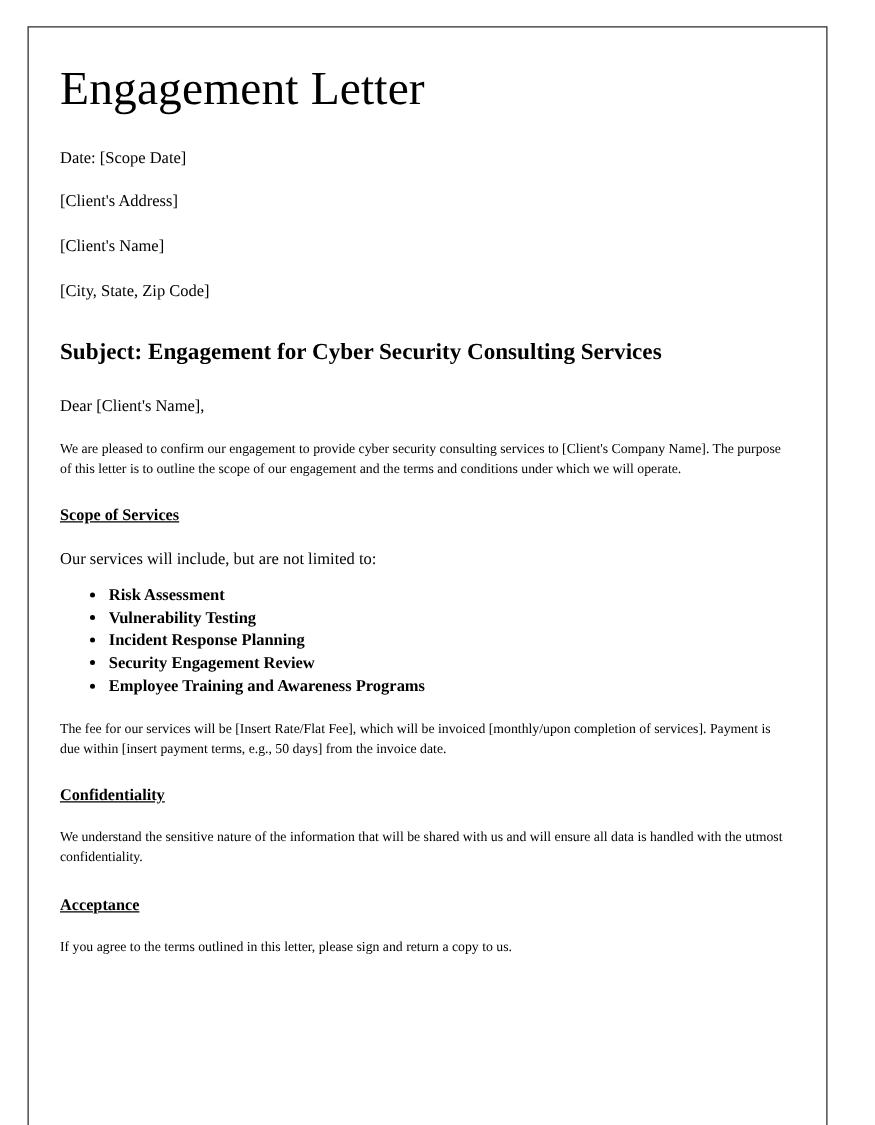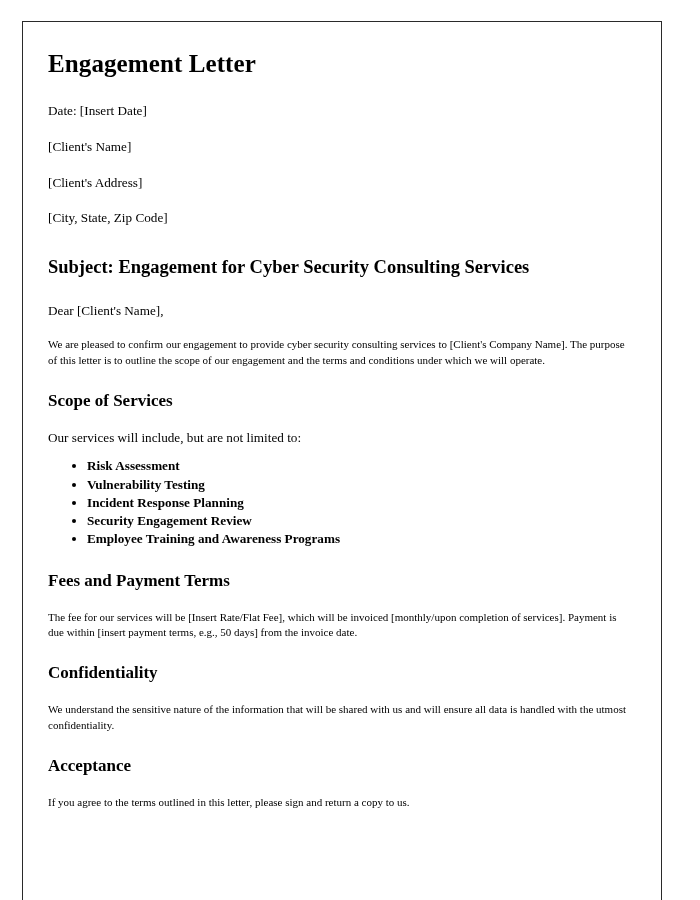--- a/index.html
+++ b/index.html
@@ -28,22 +28,22 @@
   }
 
   .page-body {
     position: absolute;
     left: 25px;               
     top: 22px;
     width: 585px;             
   }
 
   .doc-title {
-    font-size: 25px;
-    font-weight: bold;
+    font-size: 38px;
+    font-weight: normal;
     line-height: 1.12;
     margin: 6px 0 0 0;
     letter-spacing: 0.1px;
   }
 
   .meta-line {
     font-size: 13.2px;
     line-height: 1.35;
     margin: 0;
   }
@@ -65,24 +65,25 @@
   }
 
   .body-para {
     font-size: 11px;
     line-height: 1.43;
     margin: 18px 0 0 0;
     text-align: left;
   }
 
   .section-heading {
-    font-size: 17px;
+    font-size: 13px;
     font-weight: bold;
     line-height: 1.3;
     margin: 21px 0 0 0;
+    text-decoration: underline;
   }
 
   .lead-in {
     font-size: 13.2px;
     line-height: 1.4;
     margin: 17px 0 0 0;
     font-family: Liberation Serif, serif;
   }
 
   .bullet-list {
@@ -106,25 +107,25 @@
   }
 </style>
 </head>
 <body>
 
 <div class="page-sheet">
   <div class="page-body">
 
     <h1 class="doc-title">Engagement Letter</h1>
 
-    <p class="meta-line first">Date: [Insert Date]</p>
+    <p class="meta-line first">Date: [Scope Date]</p>
+
+    <p class="meta-line rest">[Client's Address]</p>
 
     <p class="meta-line rest">[Client's Name]</p>
-
-    <p class="meta-line rest">[Client's Address]</p>
 
     <p class="meta-line rest">[City, State, Zip Code]</p>
 
     <h2 class="subject-heading">Subject: Engagement for Cyber Security Consulting Services</h2>
 
     <p class="salutation">Dear [Client's Name],</p>
 
     <p class="body-para">We are pleased to confirm our engagement to provide cyber security consulting services to [Client's Company Name]. The purpose of this letter is to outline the scope of our engagement and the terms and conditions under which we will operate.</p>
 
     <h3 class="section-heading">Scope of Services</h3>
@@ -132,21 +133,20 @@
     <p class="lead-in">Our services will include, but are not limited to:</p>
 
     <ul class="bullet-list">
       <li>Risk Assessment</li>
       <li>Vulnerability Testing</li>
       <li>Incident Response Planning</li>
       <li>Security Engagement Review</li>
       <li>Employee Training and Awareness Programs</li>
     </ul>
 
-    <h3 class="section-heading">Fees and Payment Terms</h3>
 
     <p class="body-para">The fee for our services will be [Insert Rate/Flat Fee], which will be invoiced [monthly/upon completion of services]. Payment is due within [insert payment terms, e.g., 50 days] from the invoice date.</p>
 
     <h3 class="section-heading">Confidentiality</h3>
 
     <p class="body-para">We understand the sensitive nature of the information that will be shared with us and will ensure all data is handled with the utmost confidentiality.</p>
 
     <h3 class="section-heading">Acceptance</h3>
 
     <p class="body-para">If you agree to the terms outlined in this letter, please sign and return a copy to us.</p>

